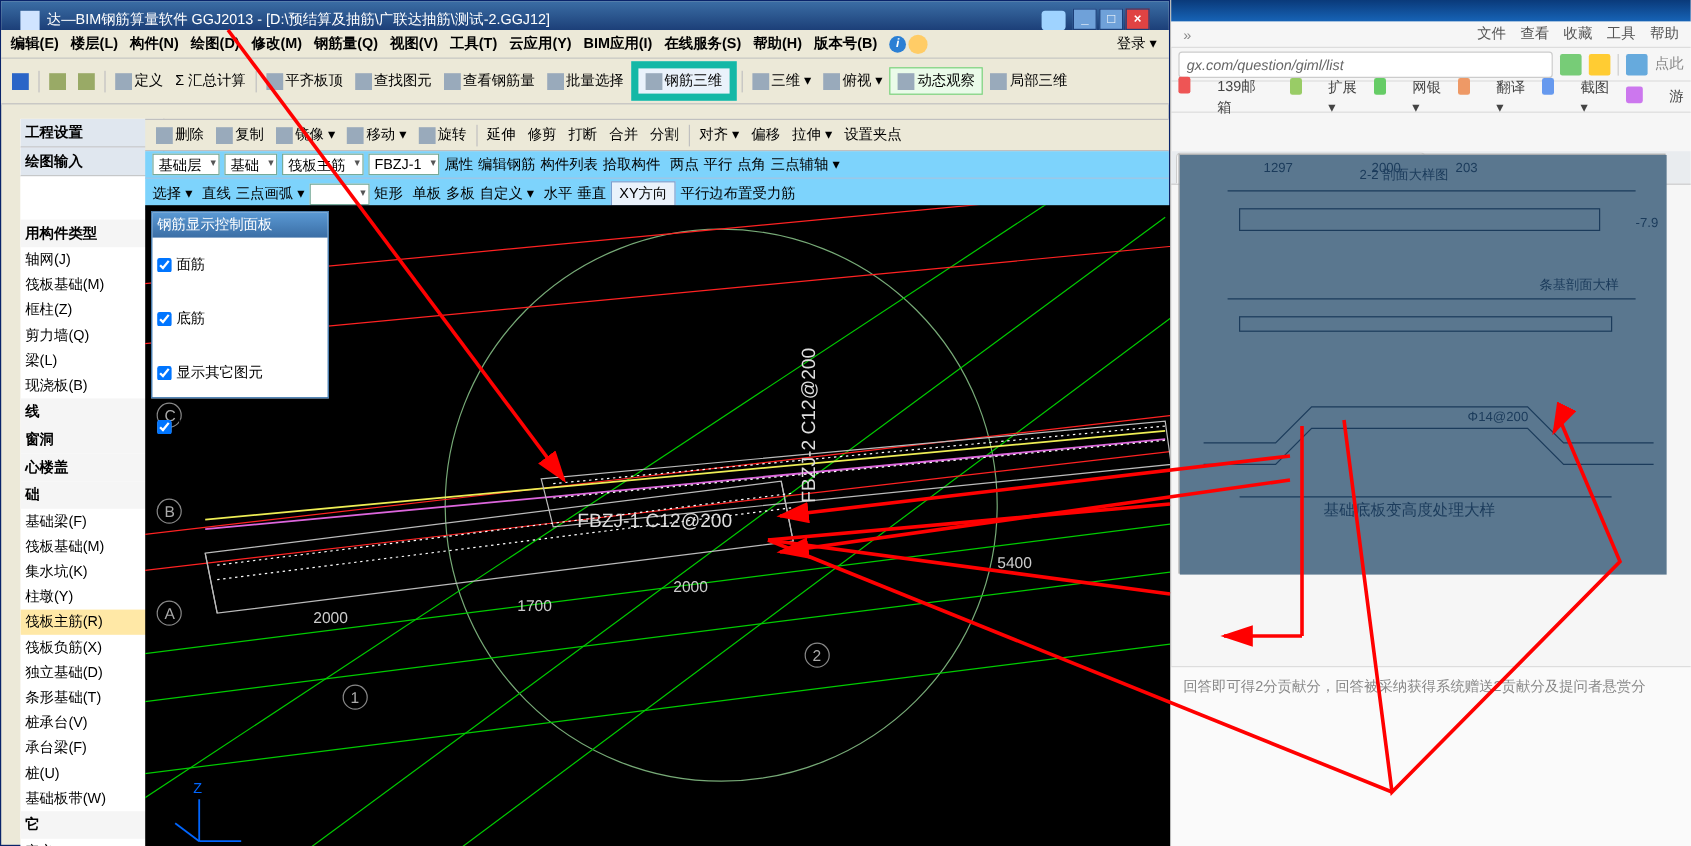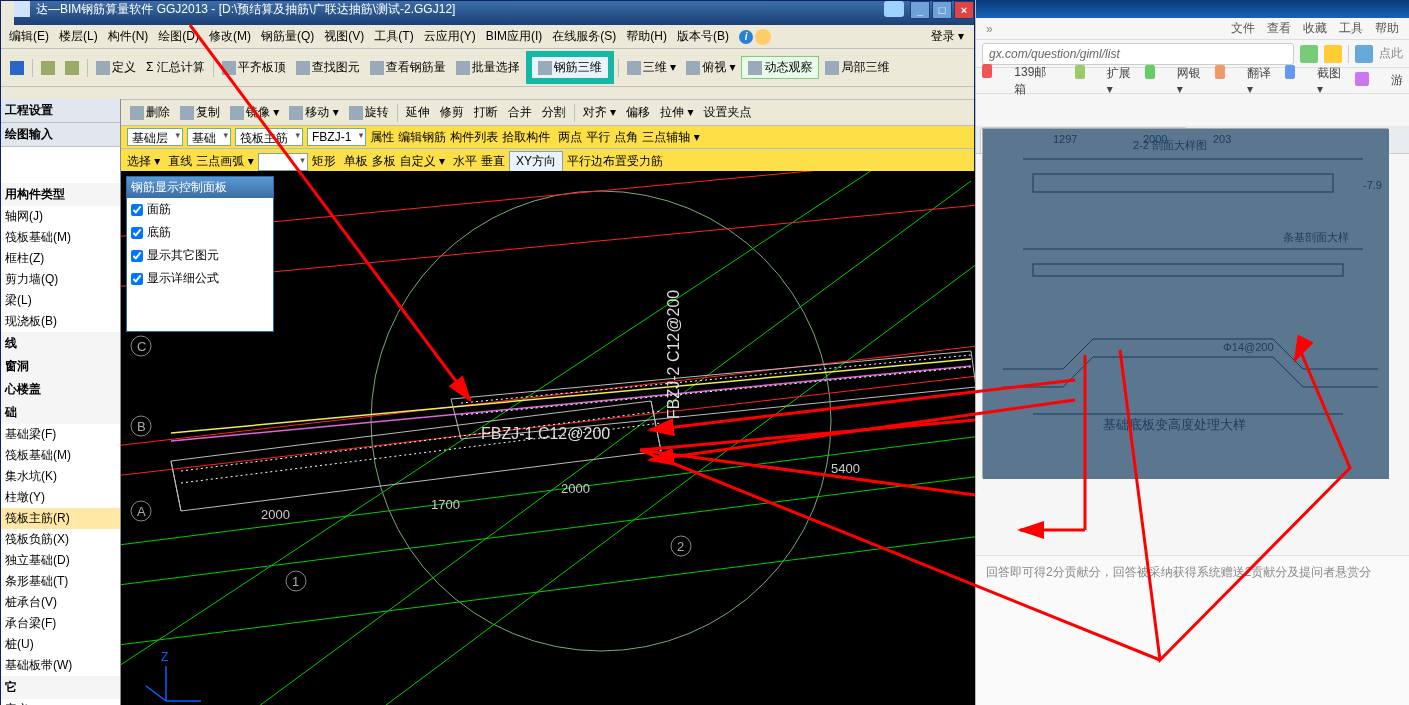--- a/index.html
+++ b/index.html
@@ -2,67 +2,67 @@
 <html><head>
 <meta charset="utf-8">
 <style>
 * { margin:0; padding:0; box-sizing:border-box; font-family:"Microsoft YaHei","SimSun",Arial,sans-serif; }
 body { width:1409px; height:705px; background:#fff; font-size:12px; color:#000; overflow:hidden; position:relative; }
 
 
 .cad-app { position:absolute; left:0; top:0; width:975px; height:705px; background:#ece9d8; border:1px solid #0a246a; }
 
 
-.cad-title { height:24px; background:linear-gradient(#3b6ea5,#1c3f78); color:#fff; display:flex; align-items:flex-start; padding:0 0;margin-left:13px; }
+.cad-title { height:24px; background:linear-gradient(#3b6ea5,#1c3f78); color:#fff; display:flex; align-items:flex-end; padding:0 16px; }
 .cad-title .ico { width:16px; height:16px; background:#d0e4ff; margin-right:6px; display:inline-block; }
 .cad-title .txt { flex:1; white-space:nowrap; overflow:hidden; }
 .cad-title .winbtns { display:flex; gap:2px; }
 .cad-title .winbtns span { width:20px; height:18px; background:#6fa1d9; color:#fff; display:flex; align-items:center; justify-content:center; border:1px solid #1c3f78; font-weight:bold; font-size:11px; }
 .cad-title .winbtns .close { background:#e04343; }
 .cad-title .badge { width:20px; height:16px; background:#9fd3ff; border-radius:3px; margin-right:6px; }
 
 
 .cad-menu { height:24px; background:#ece9d8; display:flex; align-items:center; padding:0 4px; gap:2px; border-bottom:1px solid #c0c0c0; }
-.cad-menu .m { padding:2px 4px; cursor:default; white-space:nowrap; }
+.cad-menu .m { padding:2px 4px; cursor:default; white-space:nowrap;font-weight:bold; }
 .cad-menu .spacer { flex:1; }
 .cad-menu .login { padding:2px 6px; }
 .cad-menu .face { width:16px; height:16px; background:#ffcc66; border-radius:50%; display:inline-block; vertical-align:middle; }
 .cad-menu .info { width:14px;height:14px;background:#2b7fd4;color:#fff;border-radius:50%;display:inline-flex;align-items:center;justify-content:center;font-style:italic;font-weight:bold;font-size:10px;margin-left:4px; }
 
 
 .cad-tools { background:#ece9d8; border-bottom:1px solid #c0c0c0; padding:2px 4px; display:flex; align-items:center; flex-wrap:wrap; }
 .cad-tools .btn { padding:2px 4px; margin:0 1px; display:inline-flex; align-items:center; gap:2px; cursor:default; white-space:nowrap; }
 .cad-tools .btn .ic { width:14px; height:14px; background:#9ab; display:inline-block; }
 .cad-tools .sep { width:1px; height:18px; background:#c0c0c0; margin:0 3px; }
 
 
 
-.cad-ribbon { background:#fde047; border-bottom:1px solid #a7c2df; padding:2px 6px; display:flex; align-items:center; gap:4px; white-space:nowrap; }
+.cad-ribbon { background:#7dd3fc; border-bottom:1px solid #a7c2df; padding:2px 6px; display:flex; align-items:center; gap:4px; white-space:nowrap; }
 .cad-ribbon select, .cad-ribbon .sel { height:18px; font-size:12px; }
 .cad-ribbon .sel { border:1px solid #7a9; padding:1px 14px 1px 4px; background:#fff; position:relative; }
 .cad-ribbon .sel::after { content:"▾"; position:absolute; right:2px; top:1px; font-size:9px; color:#555; }
 
 
-.cad-side { position:absolute; left:0; top:98px; width:120px; height:607px; background:#fff; border-right:1px solid #8c8c8c; overflow:hidden; }
+.cad-side { position:absolute; left:16px; top:98px; width:120px; height:607px; background:#fff; border-right:1px solid #8c8c8c; overflow:hidden; }
 .cad-side .hdr { background:#e0e7ef; padding:3px 4px; border-bottom:1px solid #c0c0c0; font-weight:bold; }
 .cad-side .item { padding:2px 4px; white-space:nowrap; }
 .cad-side .item.sel { background:#ffe8a6; }
 .cad-side .cat { padding:3px 4px; font-weight:bold; background:#f5f5f5; }
 
 
 .cad-midtools { position:absolute; left:120px; top:98px; right:0; }
 
 
 .cad-canvas { position:absolute; left:120px; top:170px; width:855px; height:535px; background:#000; }
 .cad-canvas svg { width:100%; height:100%; }
 
 
 .cad-panel { position:absolute; left:5px; top:5px; width:148px; height:156px; background:#fff; border:1px solid #2b6aa6; }
 .cad-panel .phd { background:linear-gradient(#5a99d4,#3b6ea5); color:#fff; padding:2px 4px; font-size:12px; }
-.cad-panel .pit { padding:3px 4px; display:flex; align-items:center; gap:4px; }
+.cad-panel .pit { padding:14px 4px; display:flex; align-items:center; gap:4px; }
 .cad-panel .pit input { width:12px; height:12px; }
 
 
 .browser { position:absolute; left:975px; top:0; width:434px; height:705px; background:#f6f6f6; border-left:1px solid #bbb; }
 .browser .bhdr { height:18px; background:linear-gradient(#0a3a7a,#1764b7); }
 .browser .bmenu { height:22px; background:#f6f6f6; display:flex; align-items:center; justify-content:flex-end; gap:12px; padding:0 10px; border-bottom:1px solid #ddd; color:#555; }
 .browser .bmenu span { cursor:default; }
 .browser .baddr { height:28px; display:flex; align-items:center; padding:0 6px; gap:6px; border-bottom:1px solid #ddd; }
 .browser .baddr .url { flex:1; border:1px solid #ccc; border-radius:3px; padding:3px 6px; color:#666; background:#fff; overflow:hidden; white-space:nowrap;font-style:italic; }
 .browser .baddr .ic { width:18px; height:18px; background:#8ab; border-radius:2px; }

